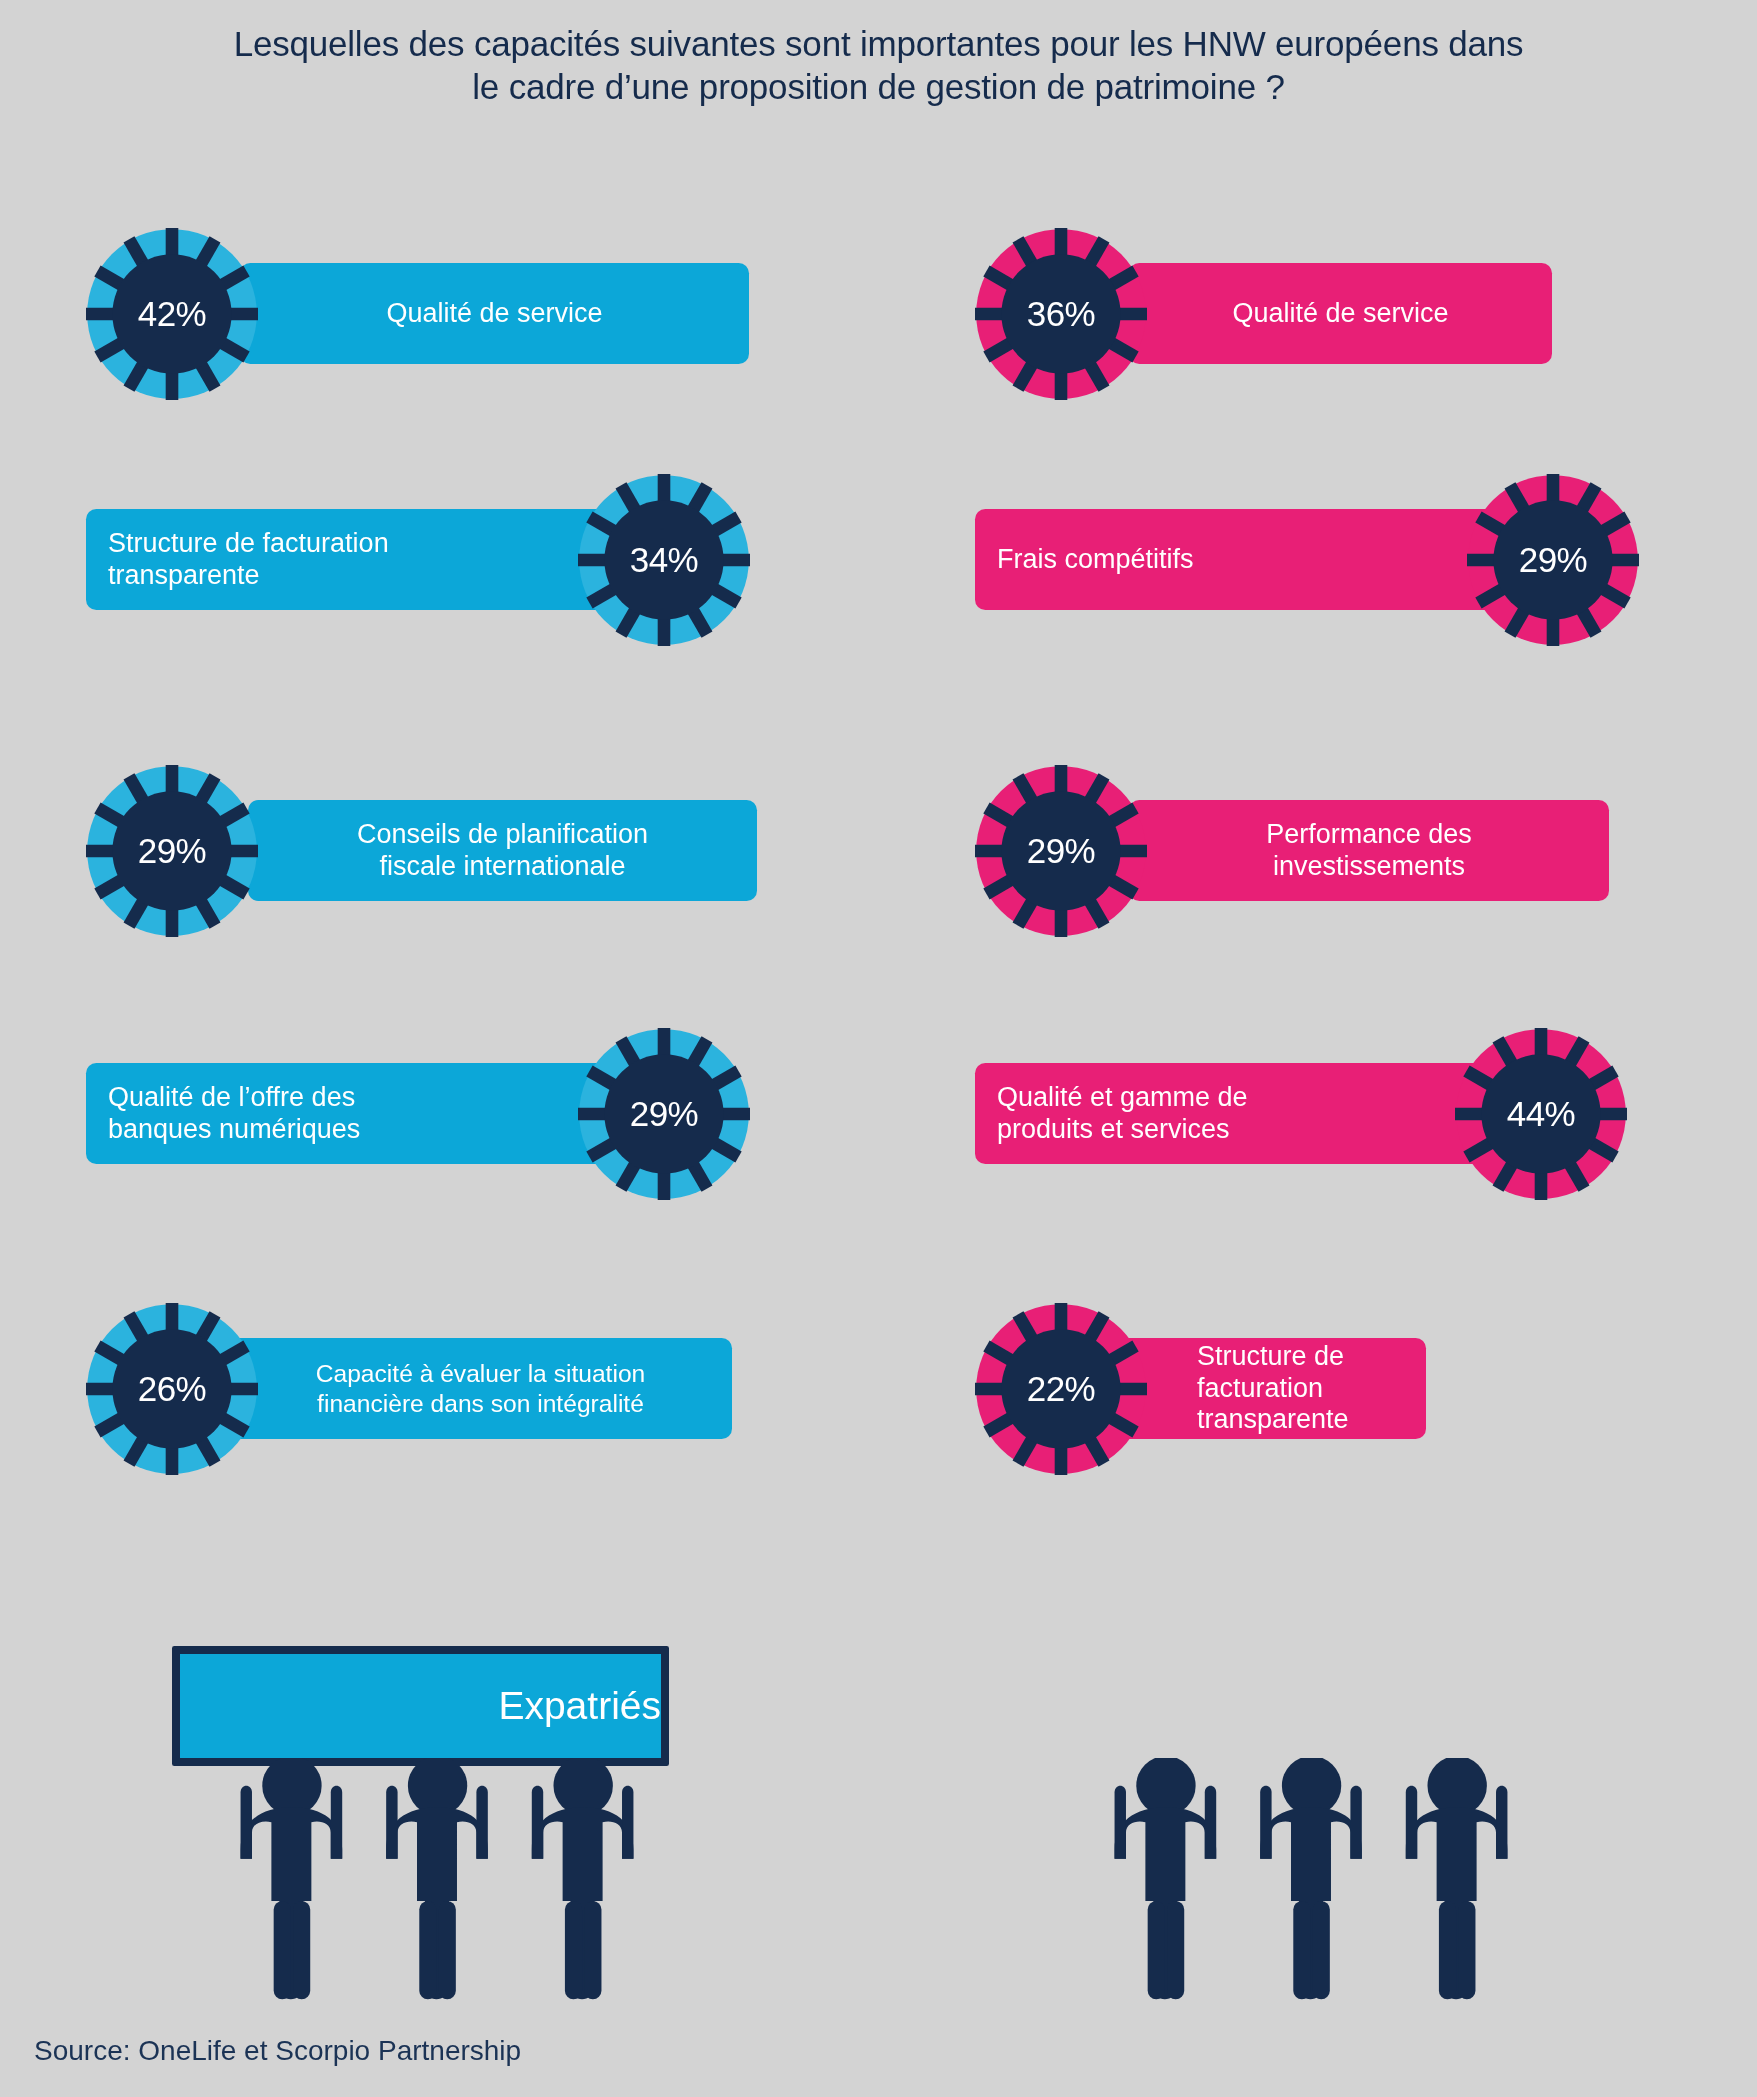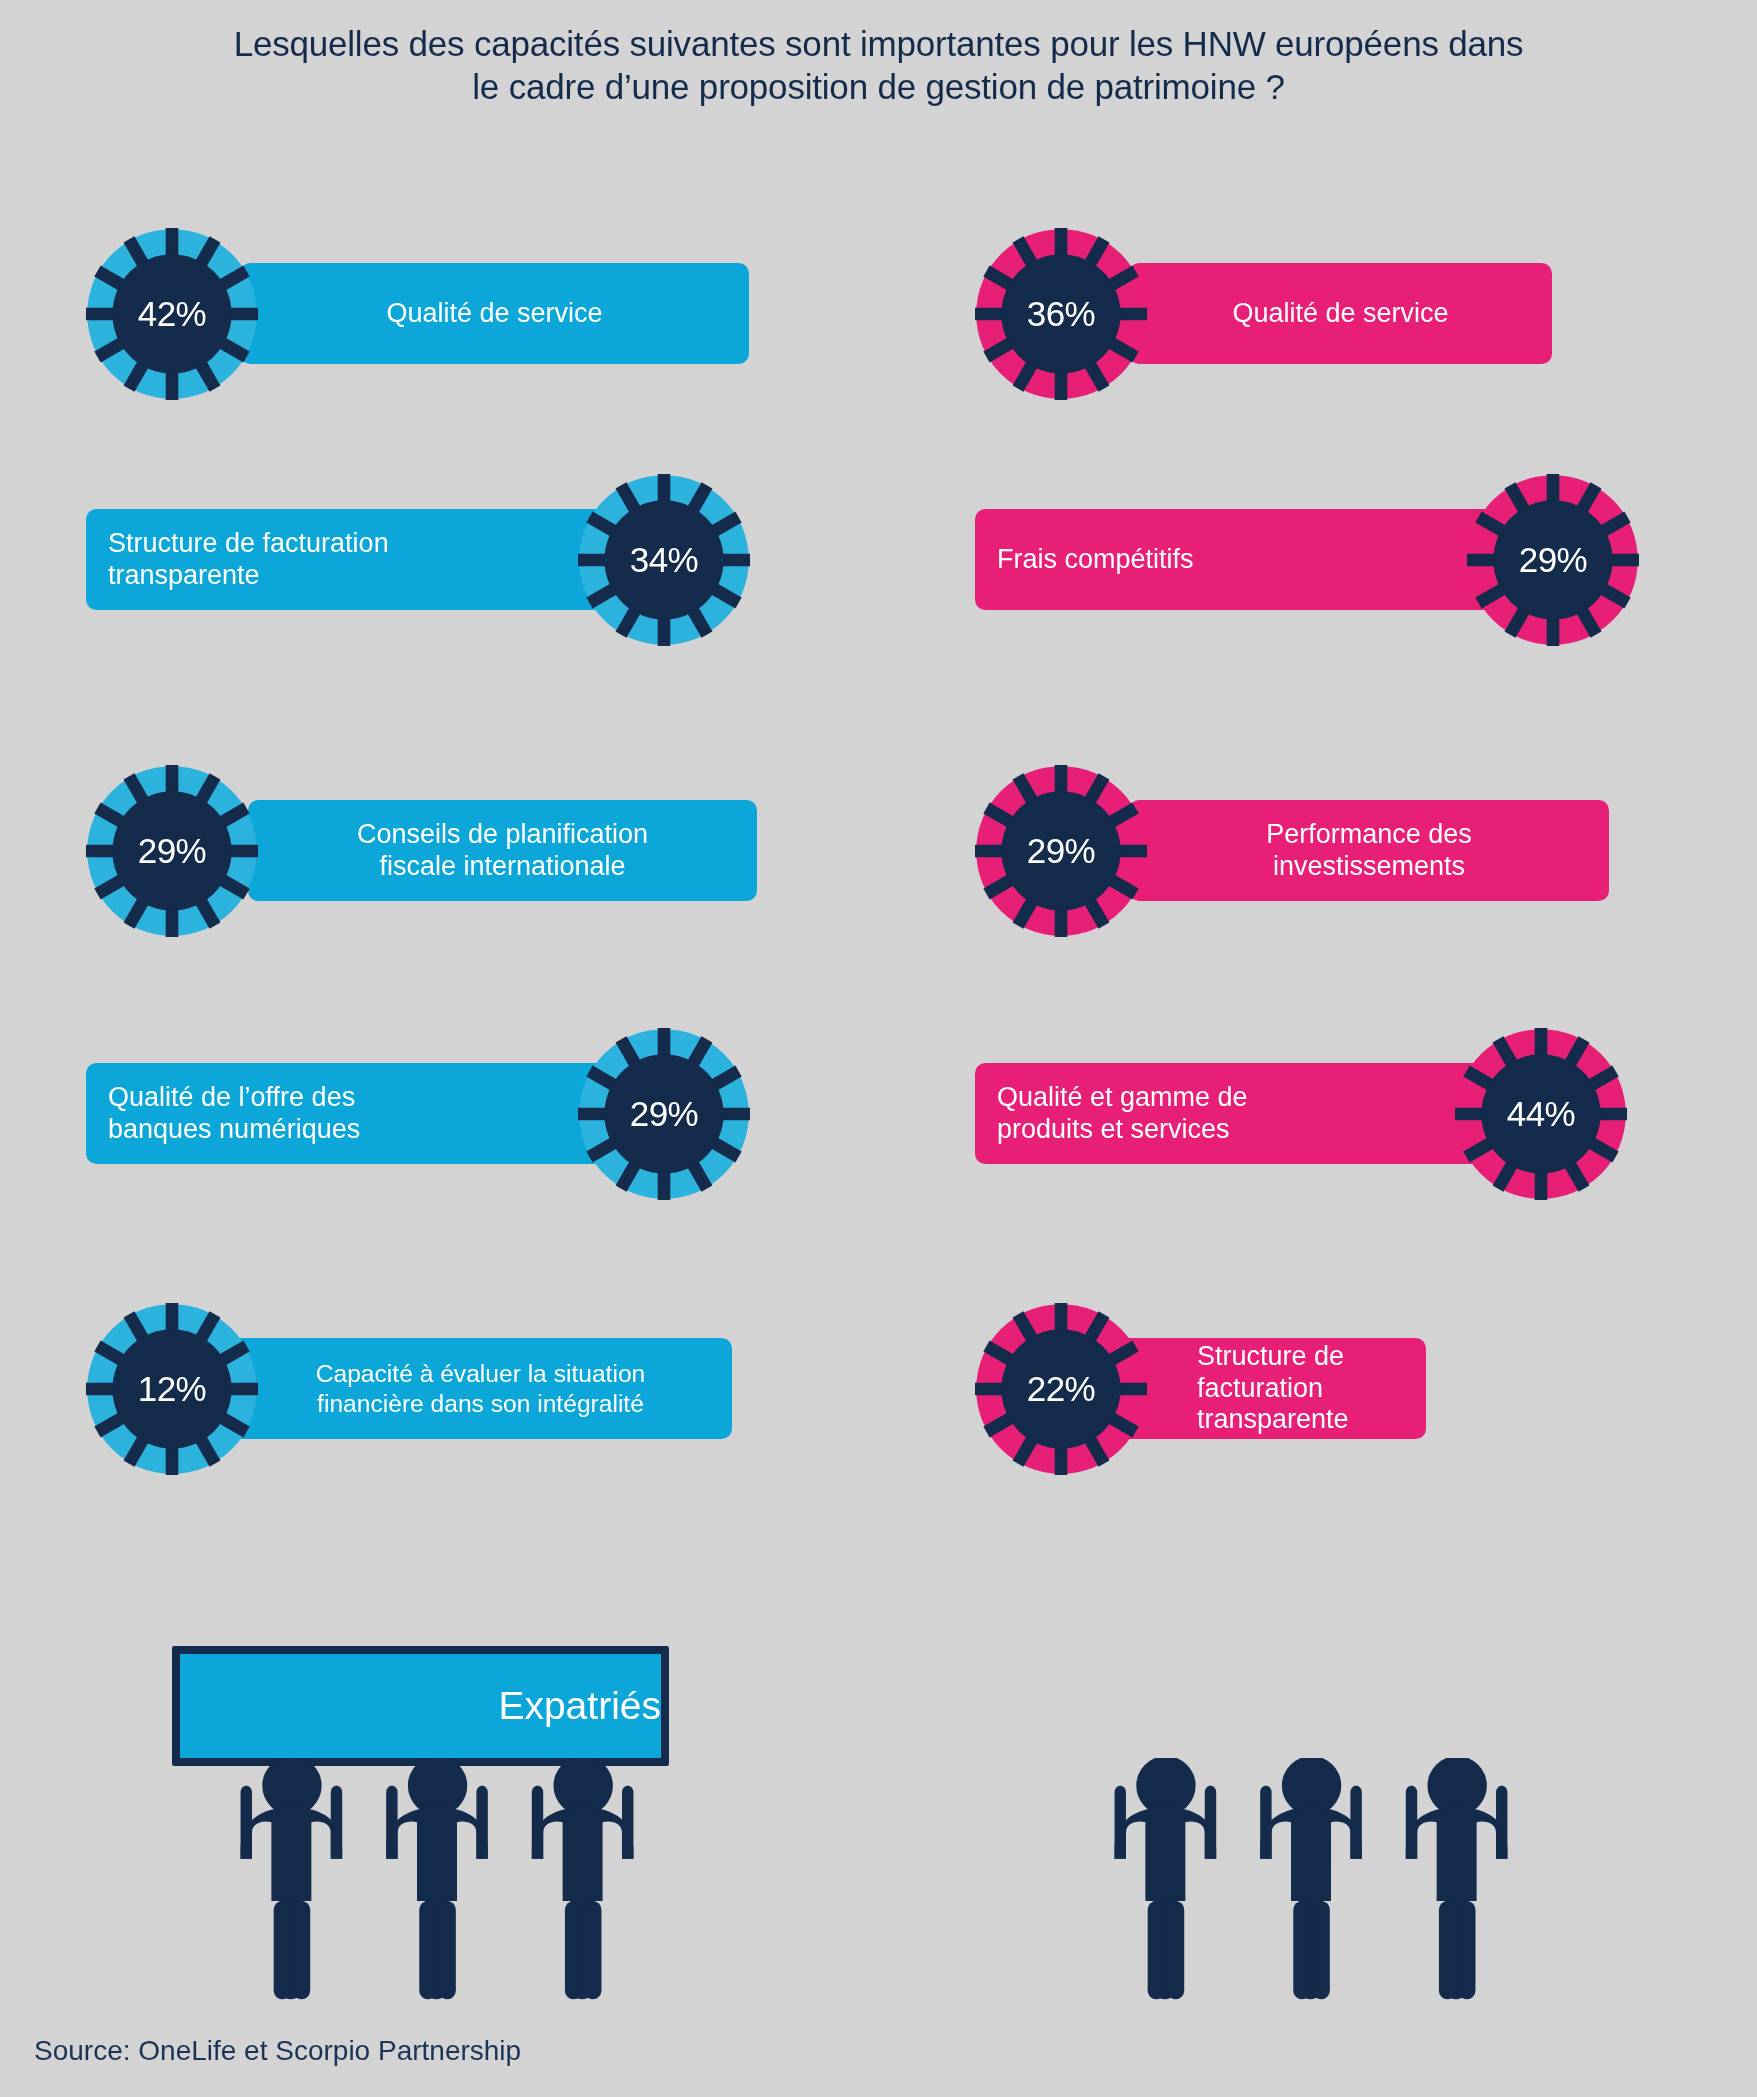--- a/index.html
+++ b/index.html
@@ -231,21 +231,21 @@
             <line x1="150" y1="150" x2="225" y2="280"></line>
           <line x1="150" y1="150" x2="150" y2="300"></line>
             <line x1="150" y1="150" x2="75" y2="280"></line>
           <line x1="150" y1="150" x2="20" y2="225"></line>
             <line x1="150" y1="150" x2="0" y2="150"></line>
           <line x1="150" y1="150" x2="20" y2="75"></line>
             <line x1="150" y1="150" x2="75" y2="20"></line>
         </g>
         <circle cx="150" cy="150" r="104" fill="#152b4c"></circle>
       </svg>
-      <div class="pct">12%</div>
+      <div class="pct">26%</div>
     </div>
   </div>
 
   <div class="row right" style="top:263px;">
     <div class="bar pink align-center" style="left:154px;width:423px;">
       <span class="bar-label">Qualité de service</span>
     </div>
     <div class="gear" style="left:0px;">
       <svg viewBox="0 0 300 300" aria-hidden="true">
         <circle cx="150" cy="150" r="148" fill="#e81f76"></circle>

